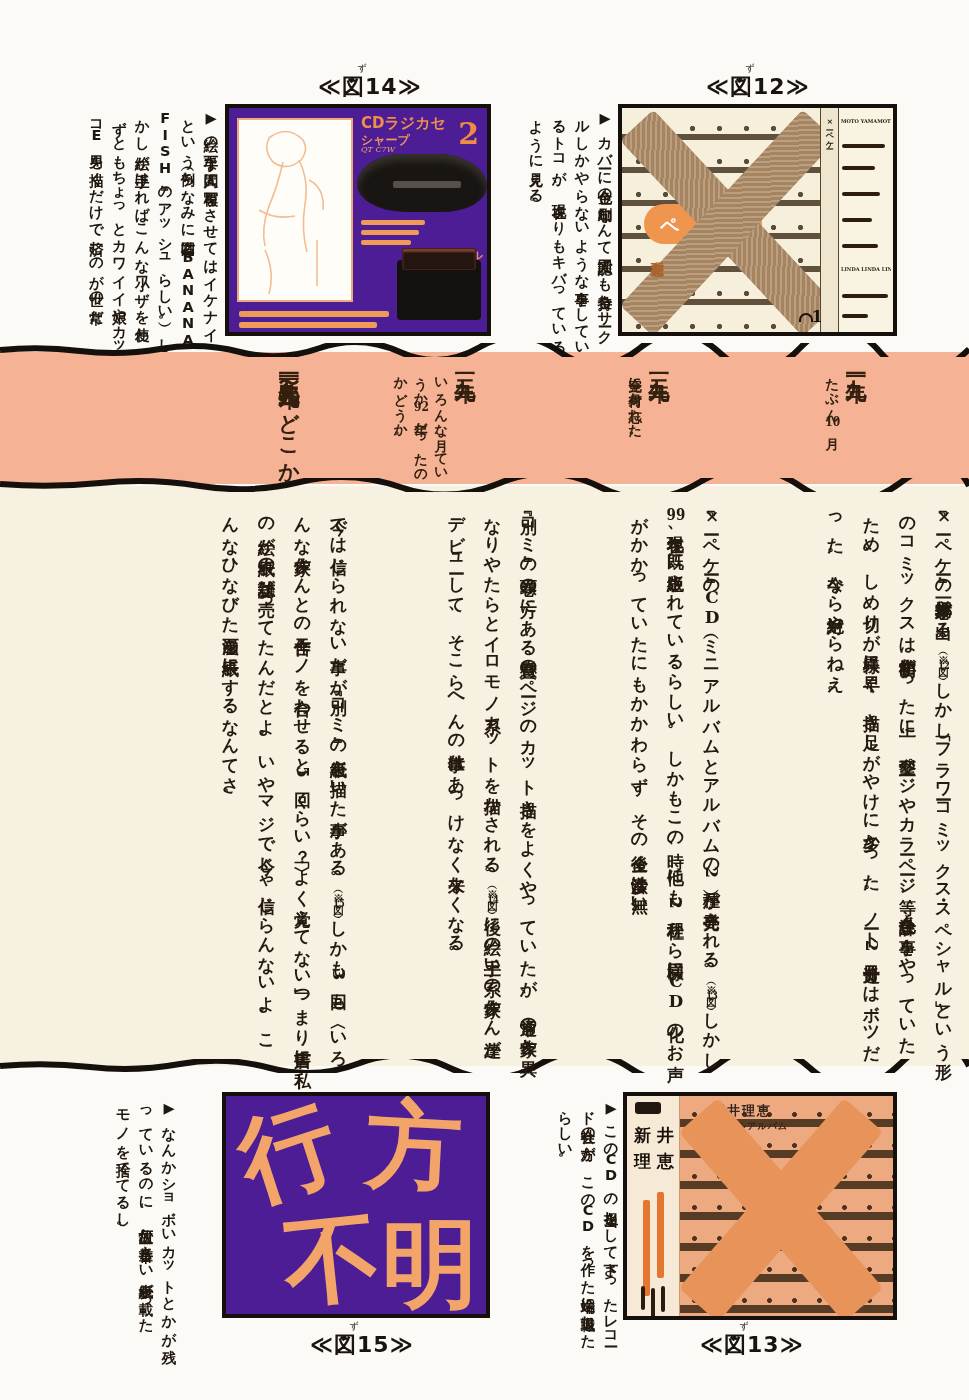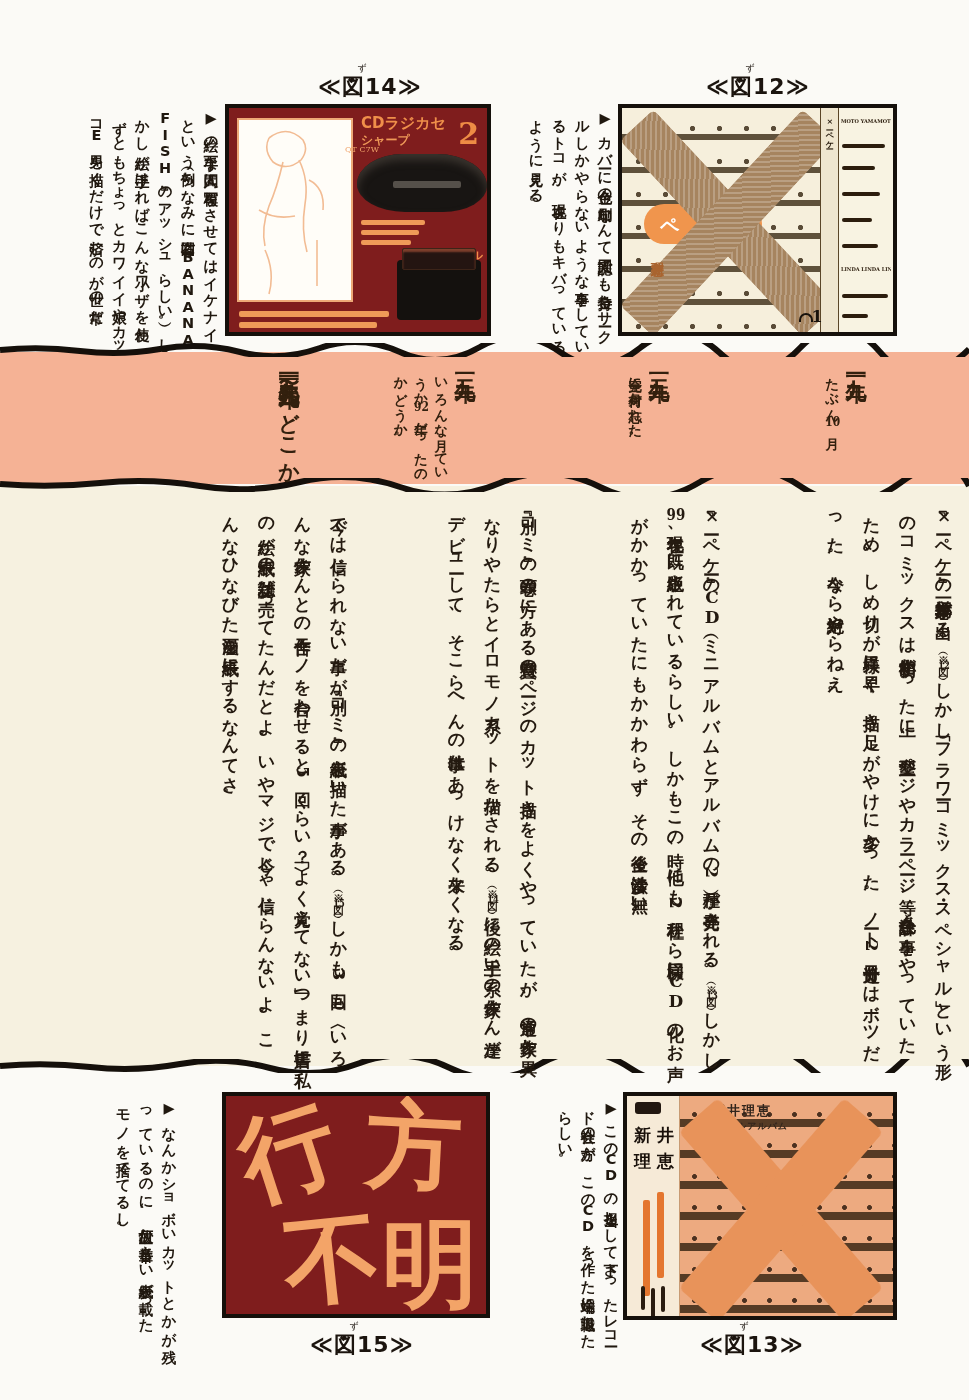--- a/index.html
+++ b/index.html
@@ -17,21 +17,21 @@
   
   .figcap { position:absolute; font-family:"DejaVu Sans","Liberation Sans",sans-serif;
             font-weight:700; font-size:22px; color:#1b140e; letter-spacing:1px; }
   .figcap .zu { position:absolute; top:-10px; left:38%; font-size:9px; font-weight:400; }
 
   
   .ann { position:absolute; font-family:"DejaVu Sans","Liberation Sans",sans-serif;
          font-weight:700; font-size:14.5px; line-height:1.58; color:#20180f; letter-spacing:0.5px; }
 
   
-  .fig { position:absolute; border:4px solid #15100b; background:#7f1d1d; overflow:hidden; }
+  .fig { position:absolute; border:4px solid #15100b; background:#4c1d95; overflow:hidden; }
 
   
   .rough { position:absolute; left:0; width:969px; height:14px; }
 
   
   .band-pink { position:absolute; left:0; top:352px; width:969px; height:132px; background:#f5b295; }
   .entry { position:absolute; top:362px; height:120px; color:#33200e; }
   .entry .year { font-size:21px; font-weight:700; line-height:1.25; letter-spacing:1px; }
   .entry .note { font-size:13.5px; font-weight:700; line-height:1.5; padding-inline-start:6px; }
 
@@ -39,21 +39,21 @@
   .band-cream { position:absolute; left:0; top:486px; width:969px; height:580px; background:#f6f1e0; }
   .bodycol { position:absolute; top:505px; height:556px; font-weight:700; font-size:17px;
              line-height:2.12; color:#241a10; letter-spacing:0.5px; }
 
   
   .ad-sketch { position:absolute; left:8px; top:10px; width:116px; height:184px; border:2px solid #eda977; background:#fffdf8; }
   .ad-title { position:absolute; left:132px; top:6px; color:#ef8f4a; font-weight:700; font-size:15px;
               font-family:"DejaVu Sans","Liberation Sans",sans-serif; }
   .ad-brand { position:absolute; left:132px; top:24px; color:#ef9a58; font-size:12px; font-weight:700;
               font-family:"DejaVu Sans","Liberation Sans",sans-serif; }
-  .ad-model { position:absolute; left:116px; top:37px; color:#efa269; font-size:8px; filter:blur(0.4px); }
+  .ad-model { position:absolute; left:132px; top:37px; color:#efa269; font-size:8px; filter:blur(0.4px);font-style:italic; }
   .ad-num { position:absolute; right:8px; top:8px; color:#ee8c45; font-size:30px; font-weight:700; filter:blur(0.5px); }
   .boombox { position:absolute; left:128px; top:46px; width:130px; height:58px; background:#181513;
              border-radius:48% 52% 46% 50% / 70% 75% 60% 65%; box-shadow:inset 0 6px 8px #3a342e; }
   .boombox .slit { position:absolute; left:28%; top:46%; width:52%; height:7px; background:#55504a; border-radius:2px; }
   .ad-bars { position:absolute; background:#ef9a58; height:5px; border-radius:2px; filter:blur(0.6px); }
   .ad-label1 { position:absolute; right:4px; top:140px; color:#ef8f4a; font-size:11px; font-weight:700;
                font-family:"DejaVu Sans","Liberation Sans",sans-serif; }
   .ad-label2 { position:absolute; right:6px; top:155px; color:#f0a263; font-size:8px; filter:blur(0.3px); }
   .musicbox { position:absolute; left:168px; top:152px; width:84px; height:60px; background:#14110e; border-radius:4px; }
   .musicbox .lid { position:absolute; left:6%; top:-12px; width:88%; height:22px; background:#241511;

